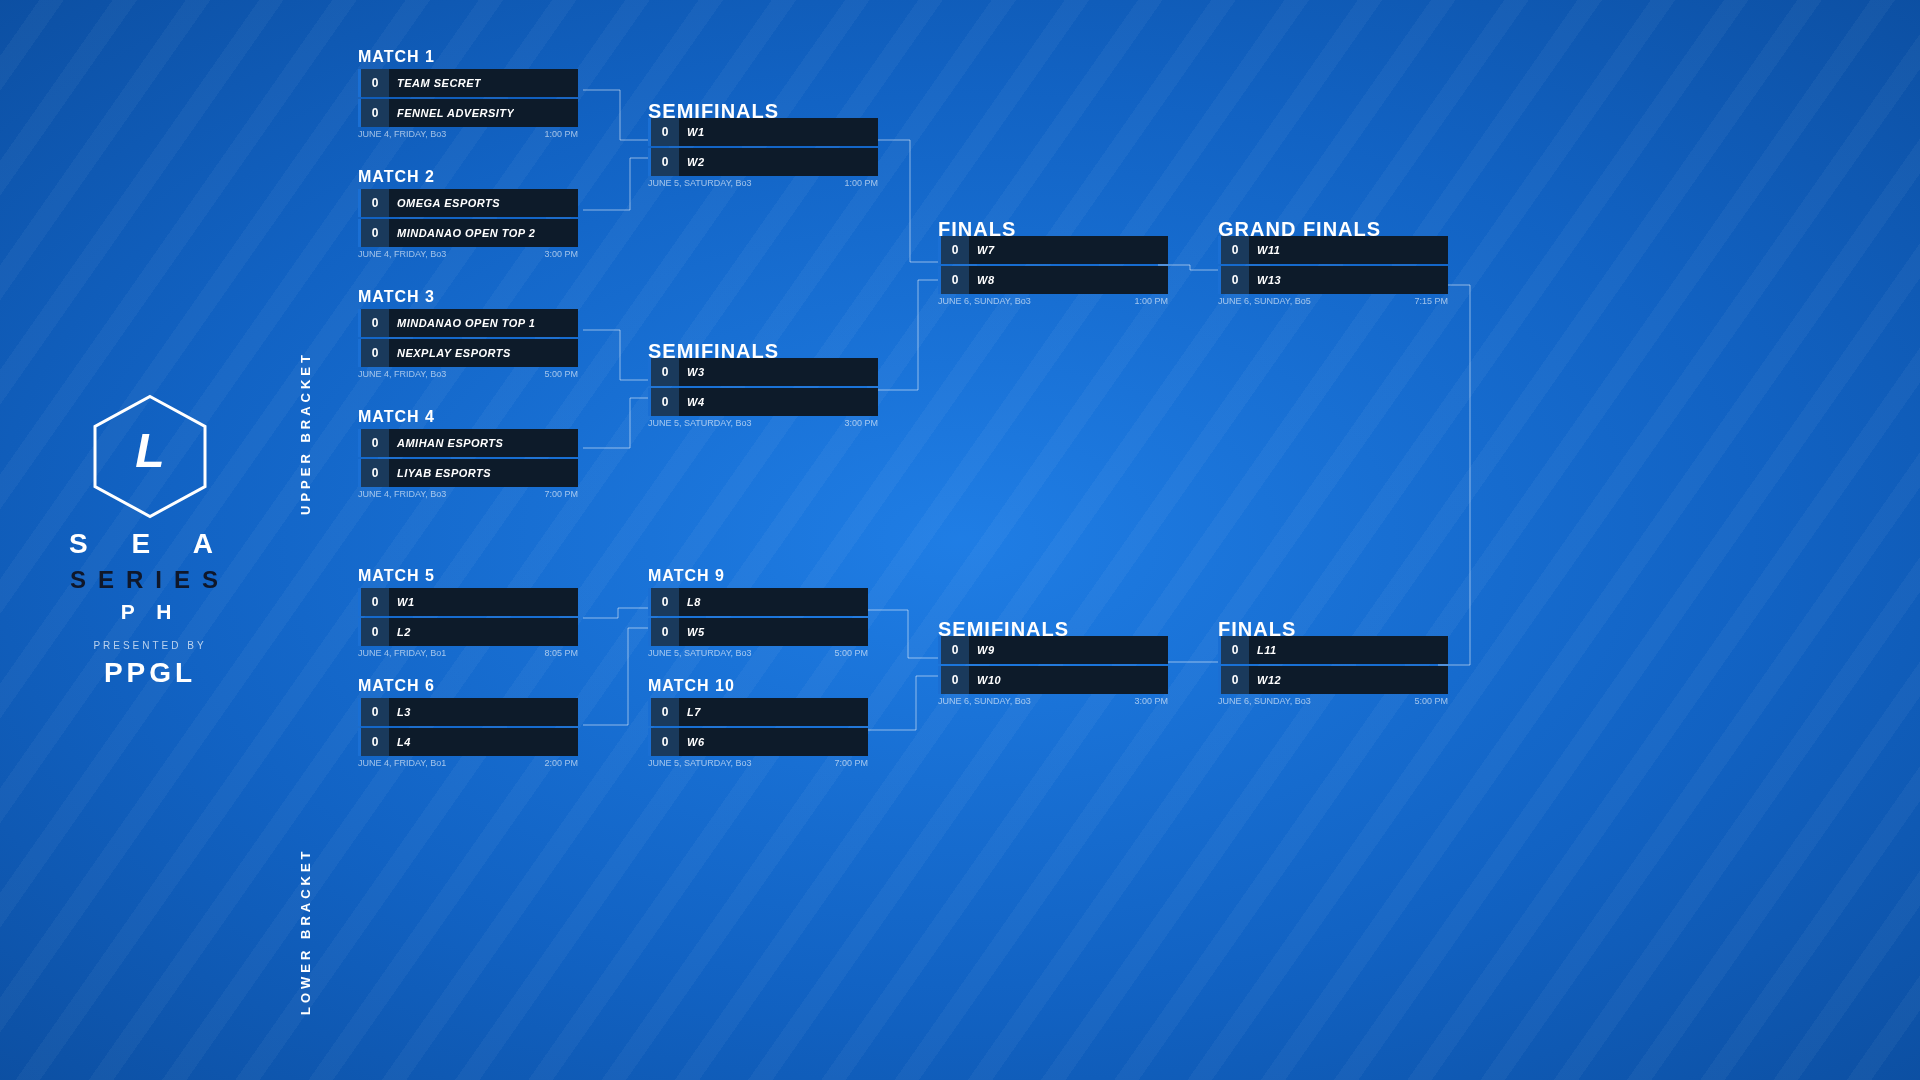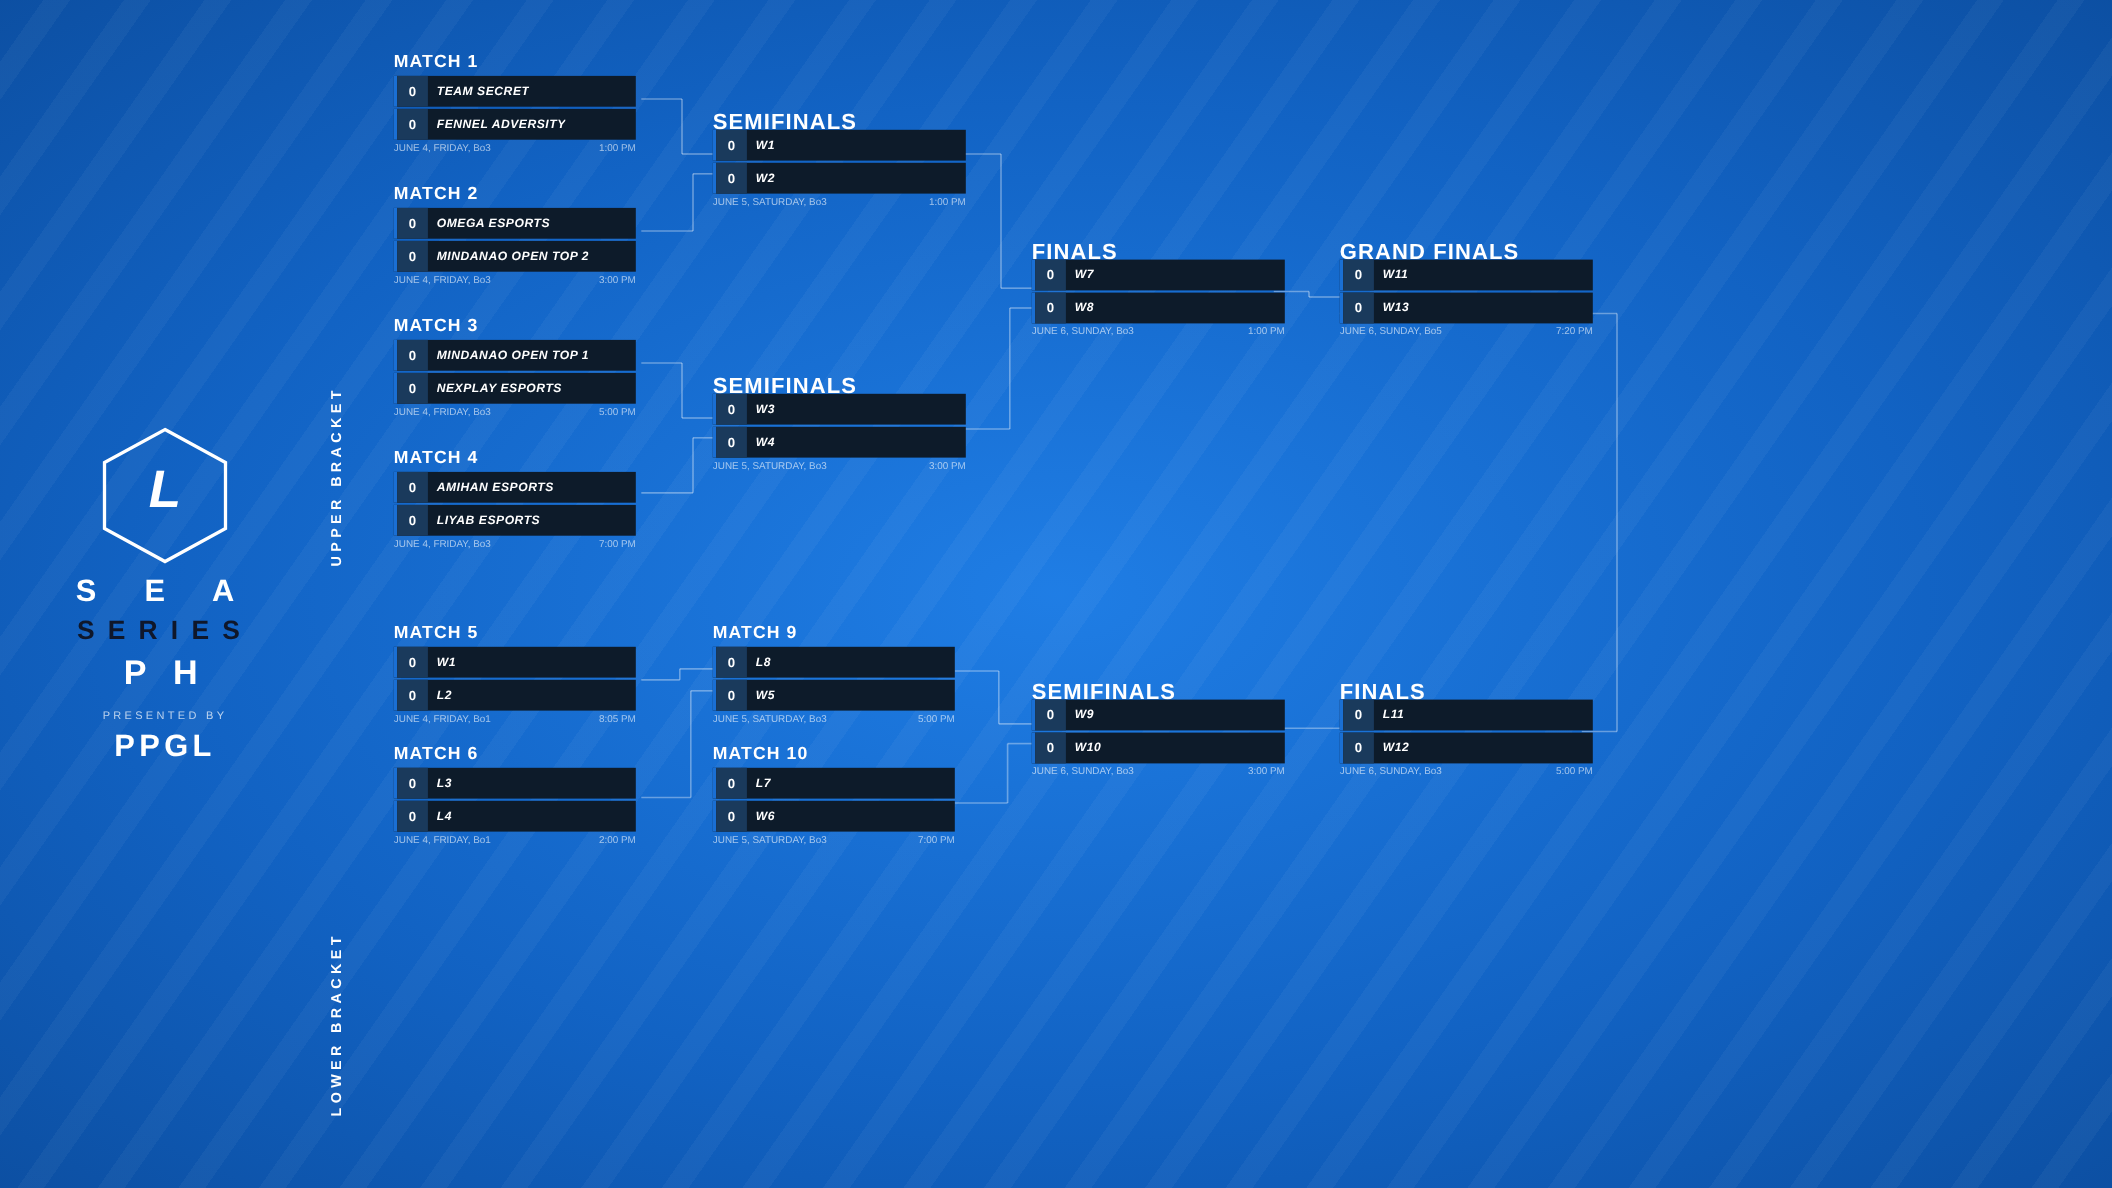--- a/index.html
+++ b/index.html
@@ -81,21 +81,21 @@
     .logo-series {
       color: #0f172a;
       font-size: 24px;
       font-weight: 700;
       letter-spacing: 12px;
       text-align: center;
     }
 
     .logo-ph {
       color: white;
-      font-size: 31px;
+      font-size: 21px;
       font-weight: 900;
       letter-spacing: 8px;
       text-align: center;
     }
 
     .presented-by {
       color: rgba(255,255,255,0.7);
       font-size: 10px;
       letter-spacing: 3px;
       text-align: center;
@@ -437,21 +437,21 @@
     <div class="match-row">
       <div class="score-box">0</div>
       <div class="team-name">W11</div>
     </div>
     <div class="match-row">
       <div class="score-box">0</div>
       <div class="team-name">W13</div>
     </div>
     <div class="match-info">
       <span>JUNE 6, SUNDAY, Bo5</span>
-      <span>7:20 PM</span>
+      <span>7:15 PM</span>
     </div>
   </div>
 
   <div class="match-block" style="left:358px; top:567px;">
     <div class="match-label">MATCH 5</div>
     <div class="match-row">
       <div class="score-box">0</div>
       <div class="team-name">W1</div>
     </div>
     <div class="match-row">

